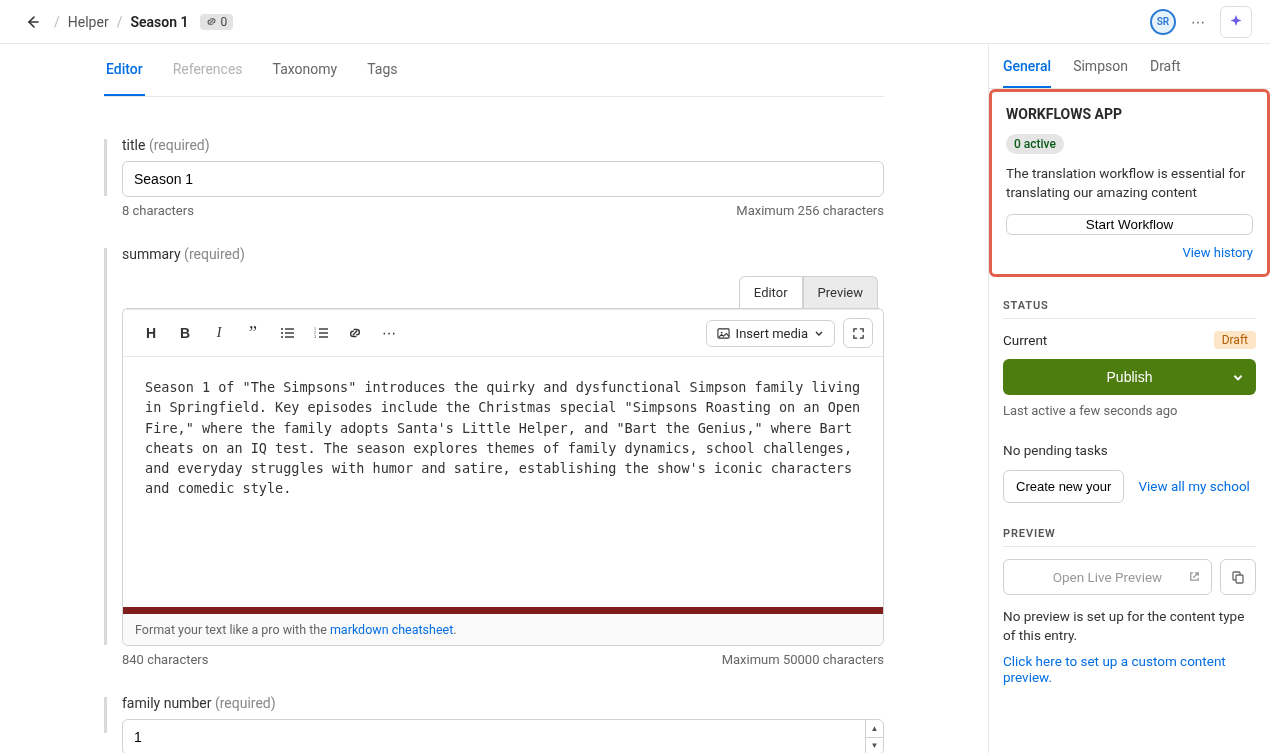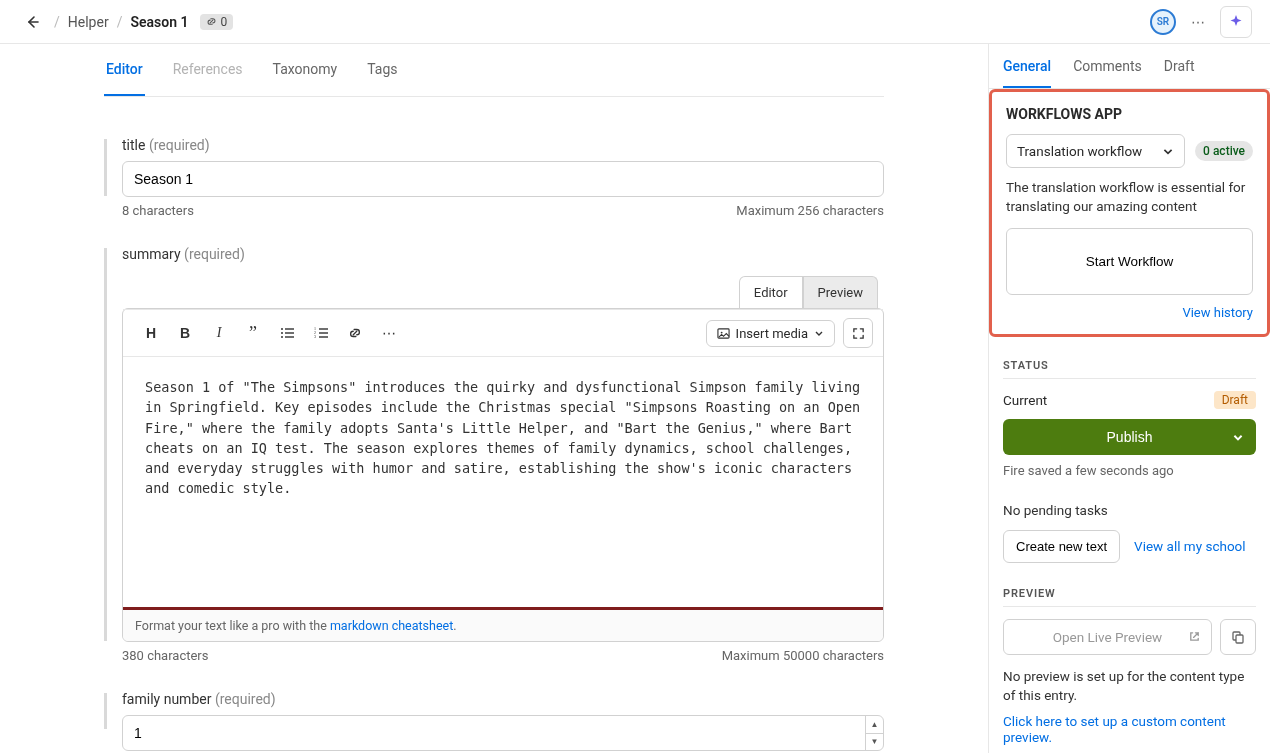--- a/index.html
+++ b/index.html
@@ -39,42 +39,42 @@
 .etab:first-child { border-radius: 6px 0 0 0; }
 .etab:last-child { border-radius: 0 6px 0 0; }
 .etab.active { background: #ebebeb; }
 .editor-toolbar { display: flex; align-items: center; justify-content: space-between; padding: 8px 10px; border-bottom: 1px solid #e7e7e7; border-top: 1px solid #e7e7e7; }
 .tb-group { display: flex; align-items: center; gap: 18px; padding-left: 10px; }
 .tb-icon { width: 16px; height: 16px; display: flex; align-items: center; justify-content: center; color: #333; cursor: pointer; font-family: Georgia, serif; }
 .tb-right { display: flex; align-items: center; gap: 8px; }
 .insert-btn { display: flex; align-items: center; gap: 6px; border: 1px solid #d1d1d1; border-radius: 6px; padding: 5px 10px; font-size: 13px; cursor: pointer; }
 .expand-btn { width: 30px; height: 30px; border: 1px solid #d1d1d1; border-radius: 6px; display: flex; align-items: center; justify-content: center; cursor: pointer; }
 .editor-content { padding: 20px 22px; font-family: ui-monospace, "SF Mono", Menlo, Consolas, monospace; font-size: 13.5px; line-height: 1.5; color: #333; min-height: 250px; }
-.editor-footer { border-top: 3px solid #7f1d1d; padding: 8px 12px; font-size: 12.5px; color: #666; background: #fafafa; border-radius: 0 0 6px 6px; }
+.editor-footer { border-top: 7px solid #7f1d1d; padding: 8px 12px; font-size: 12.5px; color: #666; background: #fafafa; border-radius: 0 0 6px 6px; }
 .editor-footer a { color: #036fe3; text-decoration: none; }
 
 .num-input-wrap { position: relative; }
 .num-steppers { position: absolute; right: 1px; top: 1px; bottom: 1px; width: 18px; display: flex; flex-direction: column; border-left: 1px solid #d1d1d1; }
 .stepper { flex: 1; display: flex; align-items: center; justify-content: center; font-size: 8px; color: #555; cursor: pointer; }
 .stepper:first-child { border-bottom: 1px solid #d1d1d1; }
 
 
 .side-tabs { display: flex; gap: 22px; padding: 14px 14px 0 14px; border-bottom: 1px solid #e7e7e7; }
 .side-tab { padding-bottom: 12px; color: #666; cursor: pointer; font-size: 14px; }
 .side-tab.active { color: #036fe3; border-bottom: 2px solid #036fe3; font-weight: 500; }
 .side-body { padding: 14px; }
 .side-section { margin-bottom: 24px; }
 .side-section h4 { font-size: 11px; letter-spacing: 0.08em; text-transform: uppercase; color: #555; font-weight: 600; border-bottom: 1px solid #e7e7e7; padding-bottom: 6px; margin-bottom: 12px; }
 .highlight-box { border: 3px solid #e2604c; border-radius: 6px; padding: 14px; margin: -14px -14px 22px -14px; }
 .highlight-box h4 { border: none; padding-bottom: 0; margin-bottom: 12px; }
 .wf-row { display: flex; align-items: center; gap: 10px; margin-bottom: 10px; }
 .wf-select { flex: 1; border: 1px solid #d1d1d1; border-radius: 6px; padding: 8px 10px; display: flex; align-items: center; justify-content: space-between; cursor: pointer; font-size: 13.5px; }
 .badge-active { background: #e5e5e5; color: #0a5c1a; padding: 3px 8px; border-radius: 10px; font-size: 12px; font-weight: 500; }
 .wf-desc { font-size: 13.5px; color: #333; margin-bottom: 12px; line-height: 1.4; }
-.wf-start { width: 100%; padding: 25px; border: 1px solid #d1d1d1; border-radius: 6px; background: #fff; cursor: pointer; font-size: 13.5px; margin-bottom: 10px; }
+.wf-start { width: 100%; padding: 2px; border: 1px solid #d1d1d1; border-radius: 6px; background: #fff; cursor: pointer; font-size: 13.5px; margin-bottom: 10px; }
 .wf-history { text-align: right; font-size: 13px; }
 .wf-history a { color: #036fe3; text-decoration: none; }
 
 .status-row { display: flex; justify-content: space-between; align-items: center; margin-bottom: 10px; font-size: 13.5px; }
 .draft-badge { background: #fde6c8; color: #b35c00; padding: 2px 8px; border-radius: 4px; font-size: 12px; }
 .publish-btn { width: 100%; background: #4d7c0f; color: #fff; border: none; border-radius: 6px; padding: 10px; display: flex; align-items: center; justify-content: center; position: relative; cursor: pointer; font-size: 14px; font-weight: 500; }
 .publish-chevron { position: absolute; right: 12px; }
 .saved-text { font-size: 13px; color: #666; margin-top: 8px; }
 
 .task-text { font-size: 13.5px; color: #333; margin-bottom: 12px; }
@@ -209,21 +209,21 @@
                   </svg>
               </div>
             </div>
           </div>
           <div class="editor-content">Season 1 of "The Simpsons" introduces the quirky and dysfunctional Simpson family living in Springfield. Key episodes include the Christmas special "Simpsons Roasting on an Open Fire," where the family adopts Santa's Little Helper, and "Bart the Genius," where Bart cheats on an IQ test. The season explores themes of family dynamics, school challenges, and everyday struggles with humor and satire, establishing the show's iconic characters and comedic style.</div>
           <div class="editor-footer">
             <span>Format your text like a pro with the </span><a href="#">markdown cheatsheet</a><span>.</span>
           </div>
         </div>
         <div class="field-helper">
-          <span>380 characters</span>
+          <span>840 characters</span>
           <span>Maximum 50000 characters</span>
         </div>
       </div>
 
       <div class="field" style="margin-bottom:10px;">
         <div class="field-label">
           <span>family number</span>
           <span class="req">(required)</span>
         </div>
         <div class="num-input-wrap">
@@ -234,34 +234,28 @@
           </div>
         </div>
       </div>
 
     </div>
   </div>
 
   <div class="sidebar">
     <div class="side-tabs">
       <div class="side-tab active">General</div>
-      <div class="side-tab">Comments</div>
+      <div class="side-tab">Simpson</div>
       <div class="side-tab">Draft</div>
     </div>
     <div class="side-body">
 
       <div class="highlight-box">
         <h4>WORKFLOWS APP</h4>
         <div class="wf-row">
-          <div class="wf-select">
-            <span>Translation workflow</span>
-            <svg width="12" height="12" viewBox="0 0 10 10">
-                <path d="M2 4l3 3 3-3" stroke="#333" stroke-width="1.4" fill="none"></path>
-              </svg>
-          </div>
           <span class="badge-active">0 active</span>
         </div>
         <div class="wf-desc">The translation workflow is essential for translating our amazing content</div>
         <button class="wf-start">Start Workflow</button>
         <div class="wf-history">
           <a href="#">View history</a>
         </div>
       </div>
 
       <div class="side-section">
@@ -269,27 +263,27 @@
         <div class="status-row">
           <span>Current</span>
           <span class="draft-badge">Draft</span>
         </div>
         <button class="publish-btn">
           <span>Publish</span>
           <svg class="publish-chevron" width="12" height="12" viewBox="0 0 10 10">
               <path d="M2 4l3 3 3-3" stroke="#fff" stroke-width="1.6" fill="none"></path>
             </svg>
         </button>
-        <div class="saved-text">Fire saved a few seconds ago</div>
+        <div class="saved-text">Last active a few seconds ago</div>
       </div>
 
       <div class="side-section">
         <div class="task-text">No pending tasks</div>
         <div class="task-row">
-          <button class="task-btn">Create new text</button>
+          <button class="task-btn">Create new your</button>
           <a href="#" class="task-link">View all my school</a>
         </div>
       </div>
 
       <div class="side-section">
         <h4>PREVIEW</h4>
         <div class="preview-row">
           <div class="preview-btn">
             <span>Open Live Preview</span>
             <svg class="preview-open-icon" width="13" height="13" viewBox="0 0 14 14">

